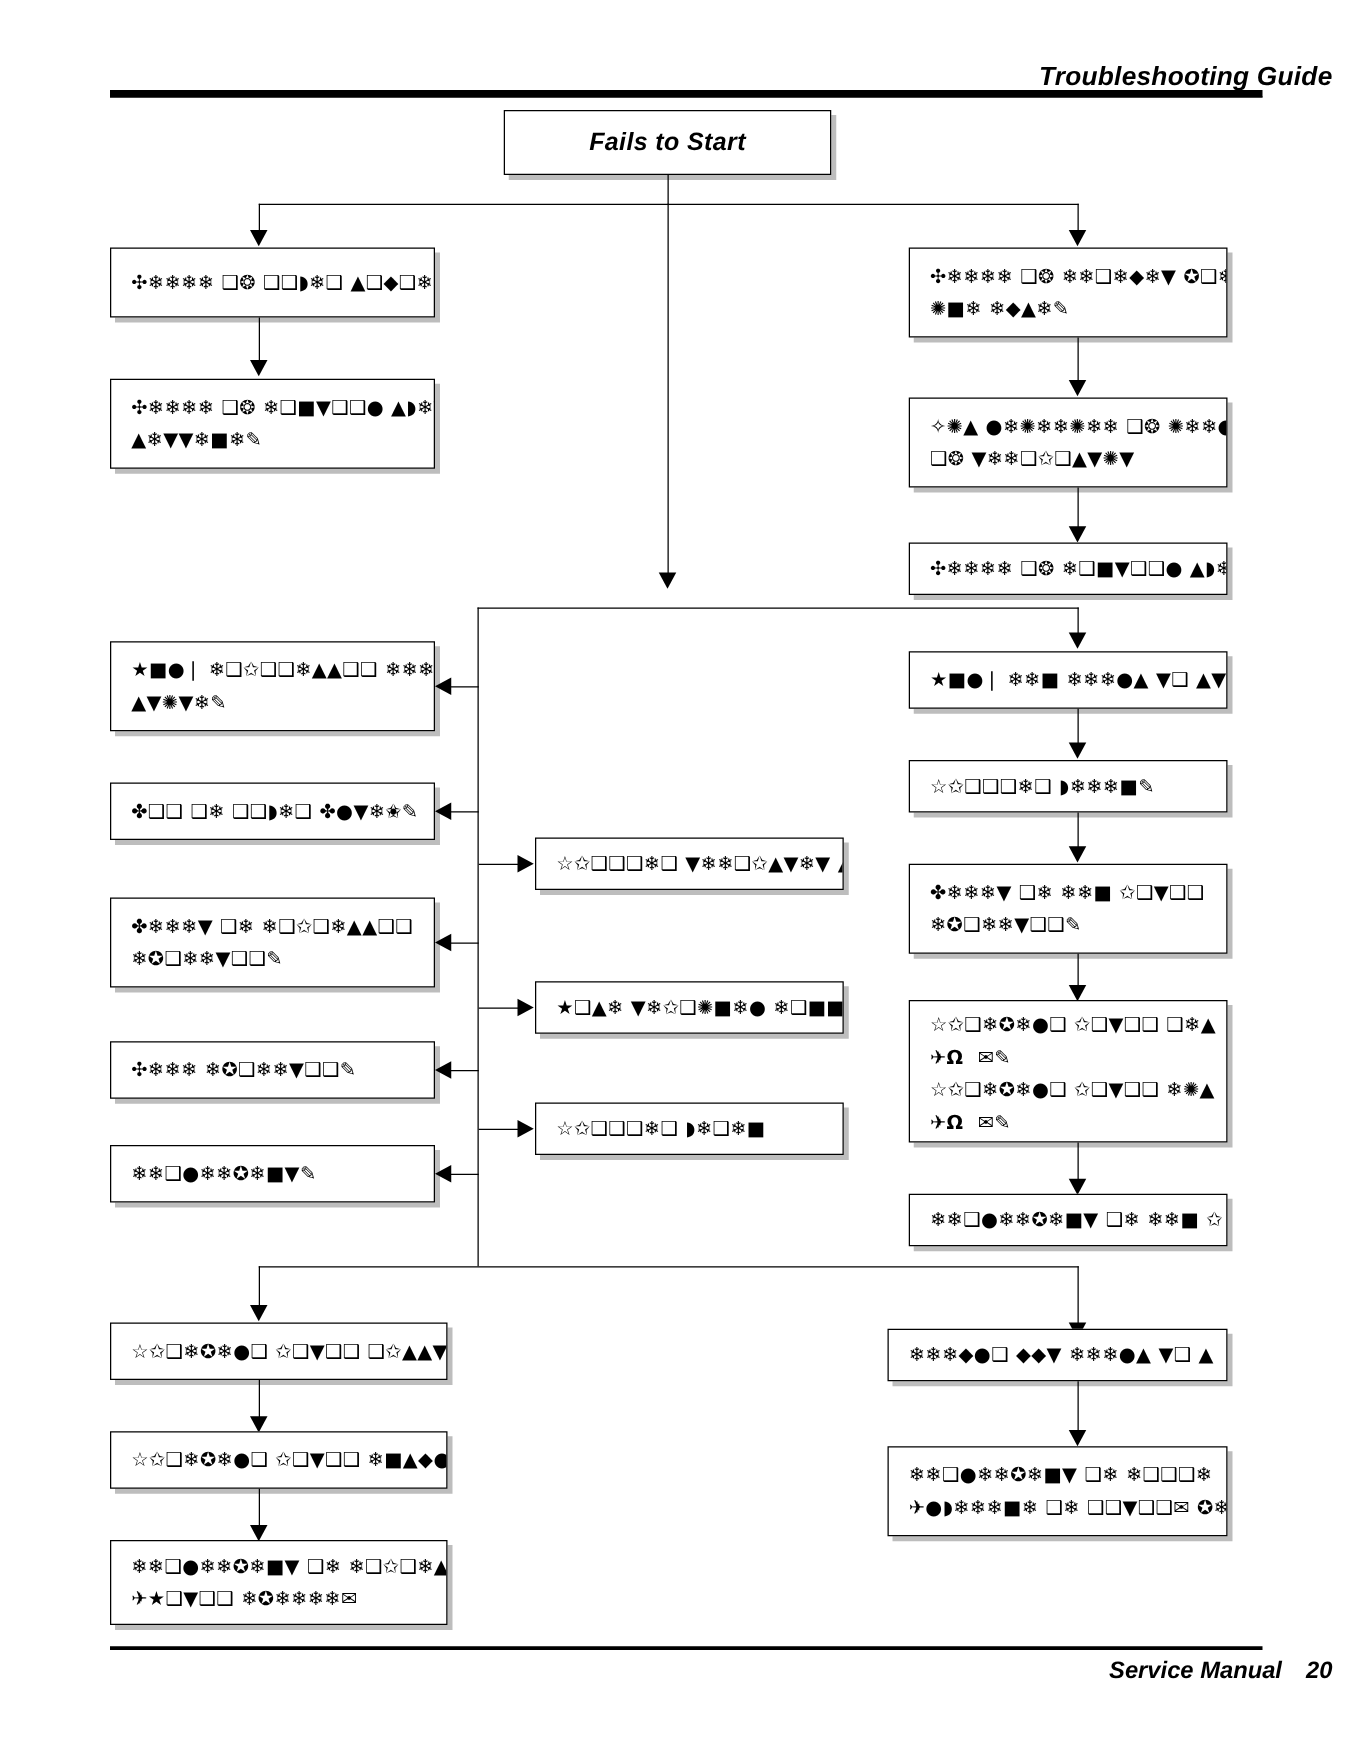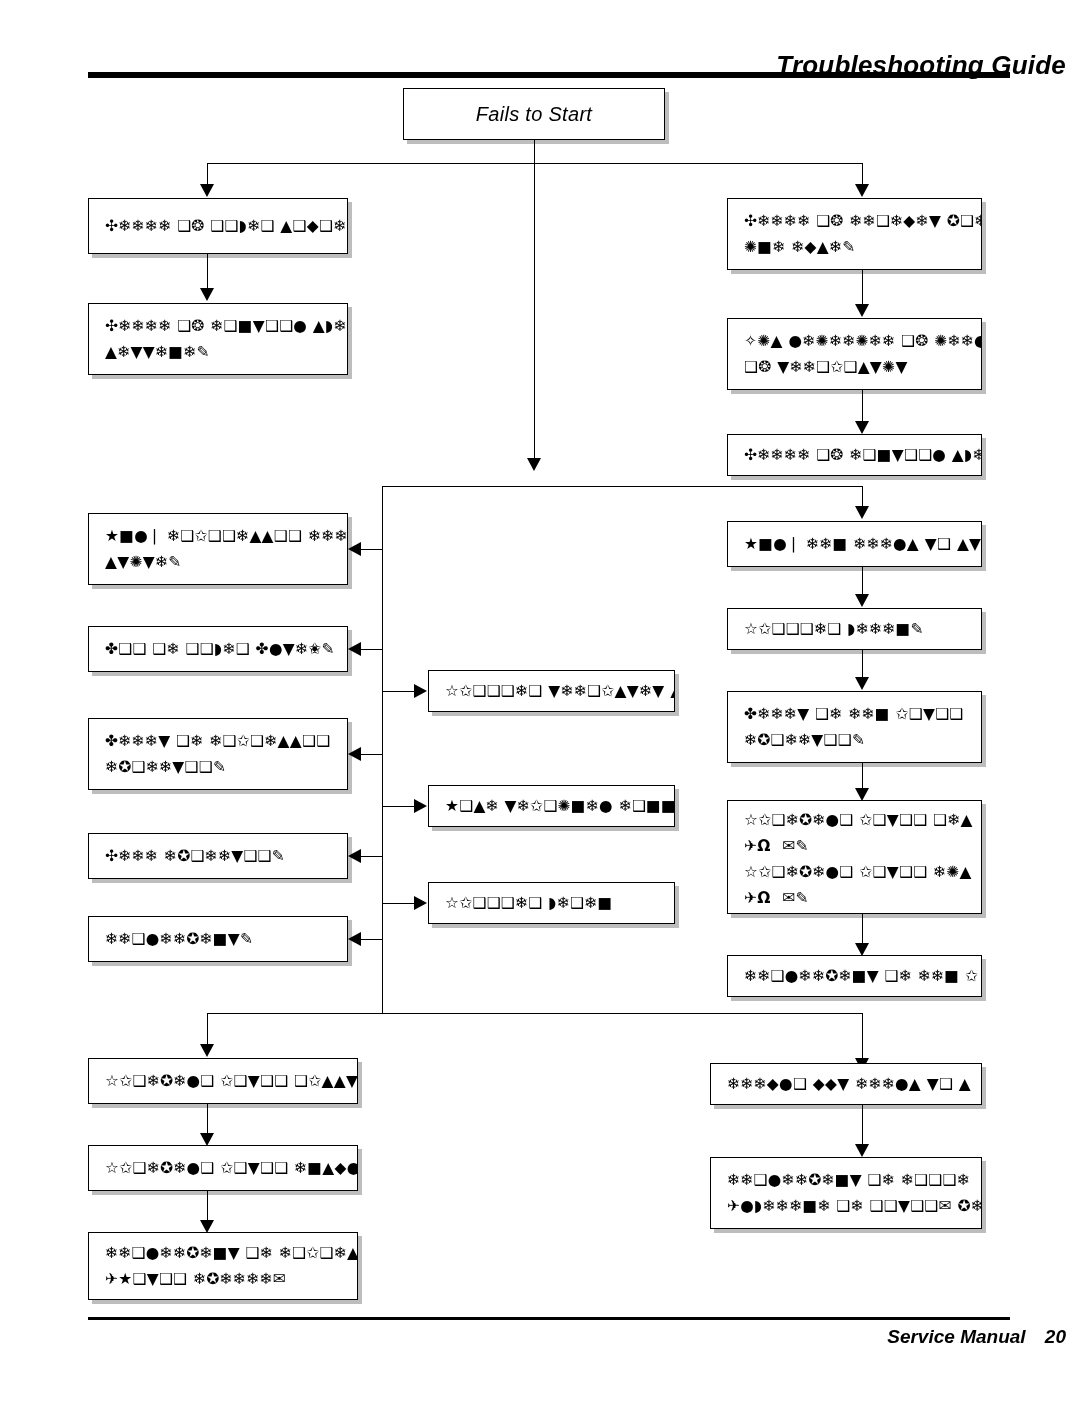--- a/index.html
+++ b/index.html
@@ -1,41 +1,41 @@
 <!DOCTYPE html>
 <html><head>
 <meta charset="utf-8">
 <style>
   html,body{margin:0;padding:0;background:#fff;}
   body{width:1080px;height:1405px;position:relative;overflow:hidden;
        font-family:"Liberation Sans",sans-serif;color:#000;}
 
   
-  #header-title{position:absolute;right:14px;top:50px;font-size:26px;font-weight:bold;
+  #header-title{position:absolute;right:14px;top:50px;font-size:21px;font-weight:bold;
                 font-style:italic;letter-spacing:.2px;white-space:nowrap;}
   #header-rule{position:absolute;left:88px;top:72px;width:922px;height:5px;
                background:#000;border-bottom:1px solid #000;}
   #footer-rule{position:absolute;left:88px;top:1317px;width:922px;height:3px;background:#000;}
   #footer-text{position:absolute;right:14px;top:1326px;font-size:19px;font-weight:bold;
                font-style:italic;white-space:nowrap;}
   #footer-page{margin-left:14px;}
 
   
   .box{position:absolute;background:#fff;border:1.3px solid #000;
        box-shadow:4px 4px 0 0 #bdbdbd;box-sizing:border-box;
        display:flex;align-items:center;overflow:visible;}
   .box .txt{font-family:"DejaVu Sans","Liberation Sans",sans-serif;
             font-size:15.5px;line-height:26px;font-weight:bold;
             padding:0 16px;white-space:pre;letter-spacing:.3px;}
   .box.clip{overflow:hidden;}
 
   
   #node-start{left:403px;top:88px;width:262px;height:52px;justify-content:center;}
   #node-start .txt{font-family:"Liberation Sans",sans-serif;font-size:20px;
-                   font-style:italic;font-weight:normal;white-space:nowrap;}
+                   font-style:italic;font-weight:bold;white-space:nowrap;}
 
   
   .ln{position:absolute;background:#000;}
   .v{width:1.4px;}
   .h{height:1.4px;}
   .ar-d{position:absolute;width:0;height:0;border-left:7px solid transparent;
         border-right:7px solid transparent;border-top:13px solid #000;}
   .ar-l{position:absolute;width:0;height:0;border-top:7px solid transparent;
         border-bottom:7px solid transparent;border-right:13px solid #000;}
   .ar-r{position:absolute;width:0;height:0;border-top:7px solid transparent;

